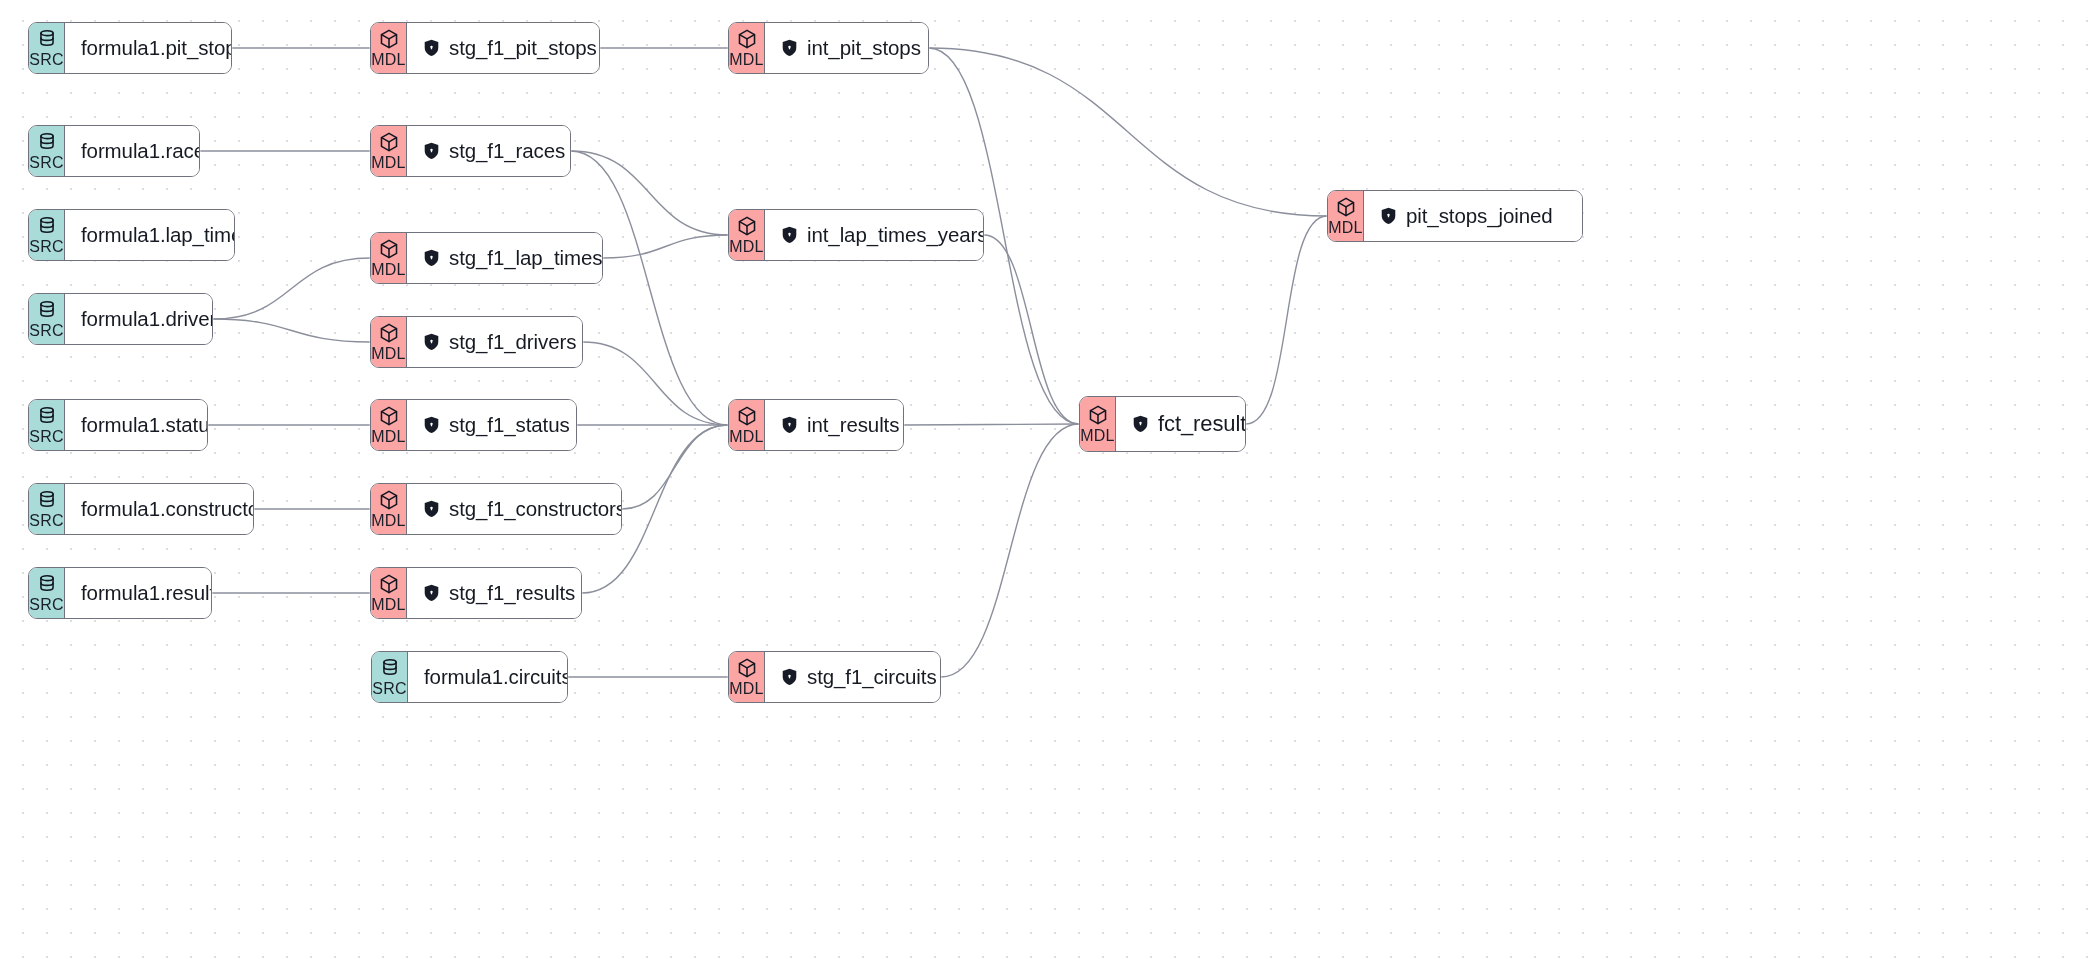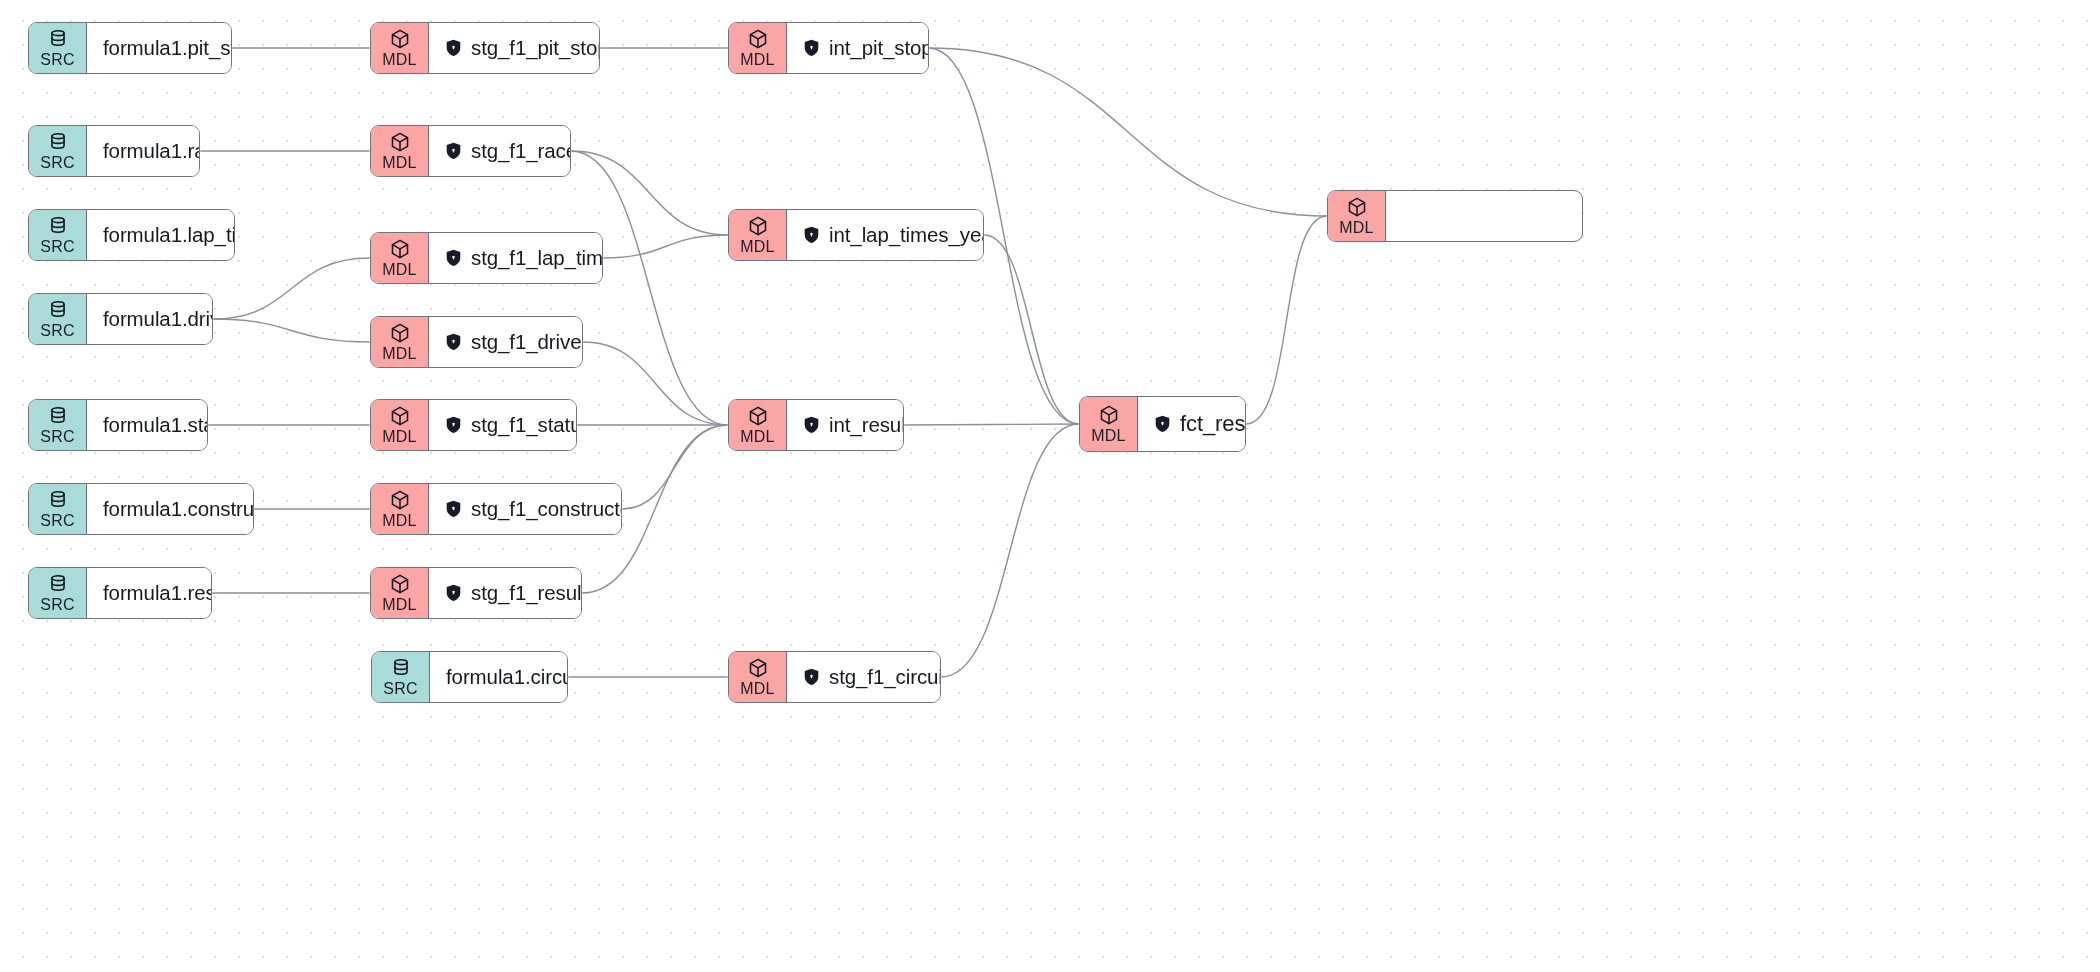--- a/index.html
+++ b/index.html
@@ -19,21 +19,21 @@
   .node{
     position:absolute;display:flex;align-items:stretch;
     box-sizing:border-box;
     border:1.6px solid #70737d;
     border-radius:9px;
     background:#ffffff;
     overflow:hidden;
     box-shadow:0 0 0 0.5px rgba(255,255,255,0.6);
   }
   .badge{
-    flex:0 0 auto;width:58px;
+    flex:0 0 auto;width:36px;
     display:flex;flex-direction:column;align-items:center;justify-content:center;
     gap:0px;
     border-right:1.4px solid #70737d;
     box-sizing:border-box;
   }
   .badge.src{background:#a9dcd8;}
   .badge.mdl{background:#fca5a5;}
   .badge svg{display:block;}
   .badge .blabel{
     font-size:16px;line-height:17px;color:#1b1f2a;
@@ -456,14 +456,23 @@
       <div class="badge mdl">
         <span>
           <svg width="22" height="22" viewBox="0 0 24 24" fill="none" stroke="#13172180" stroke-width="1.7" stroke-linejoin="round" stroke-linecap="round">
   <path stroke="#131721" d="M12 2.6 20.2 7.2v9.6L12 21.4 3.8 16.8V7.2Z"></path>
   <path stroke="#131721" d="M3.9 7.3 12 11.9l8.1-4.6"></path>
   <path stroke="#131721" d="M12 11.9v9.4"></path>
           </svg>
         </span>
         <span class="blabel">MDL</span>
       </div>
+      <div class="body">
+        <span style="display: flex;">
+          <svg class="shield" width="17" height="18" viewBox="0 0 20 22" aria-hidden="true">
+  <path d="M10 1 18.3 3.6v7.2c0 4.6-3.4 8.3-8.3 10.1C5.1 19.1 1.7 15.4 1.7 10.8V3.6Z" fill="#171b27"></path>
+  <path d="M10 8.1a1.5 1.5 0 0 1 .8 2.8v1.7h-1.6v-1.7A1.5 1.5 0 0 1 10 8.1Z" fill="#ffffff"></path>
+          </svg>
+        </span>
+        <span class="label">pit_stops_joined</span>
+      </div>
     </div>
   </div>
 
 </body></html>

